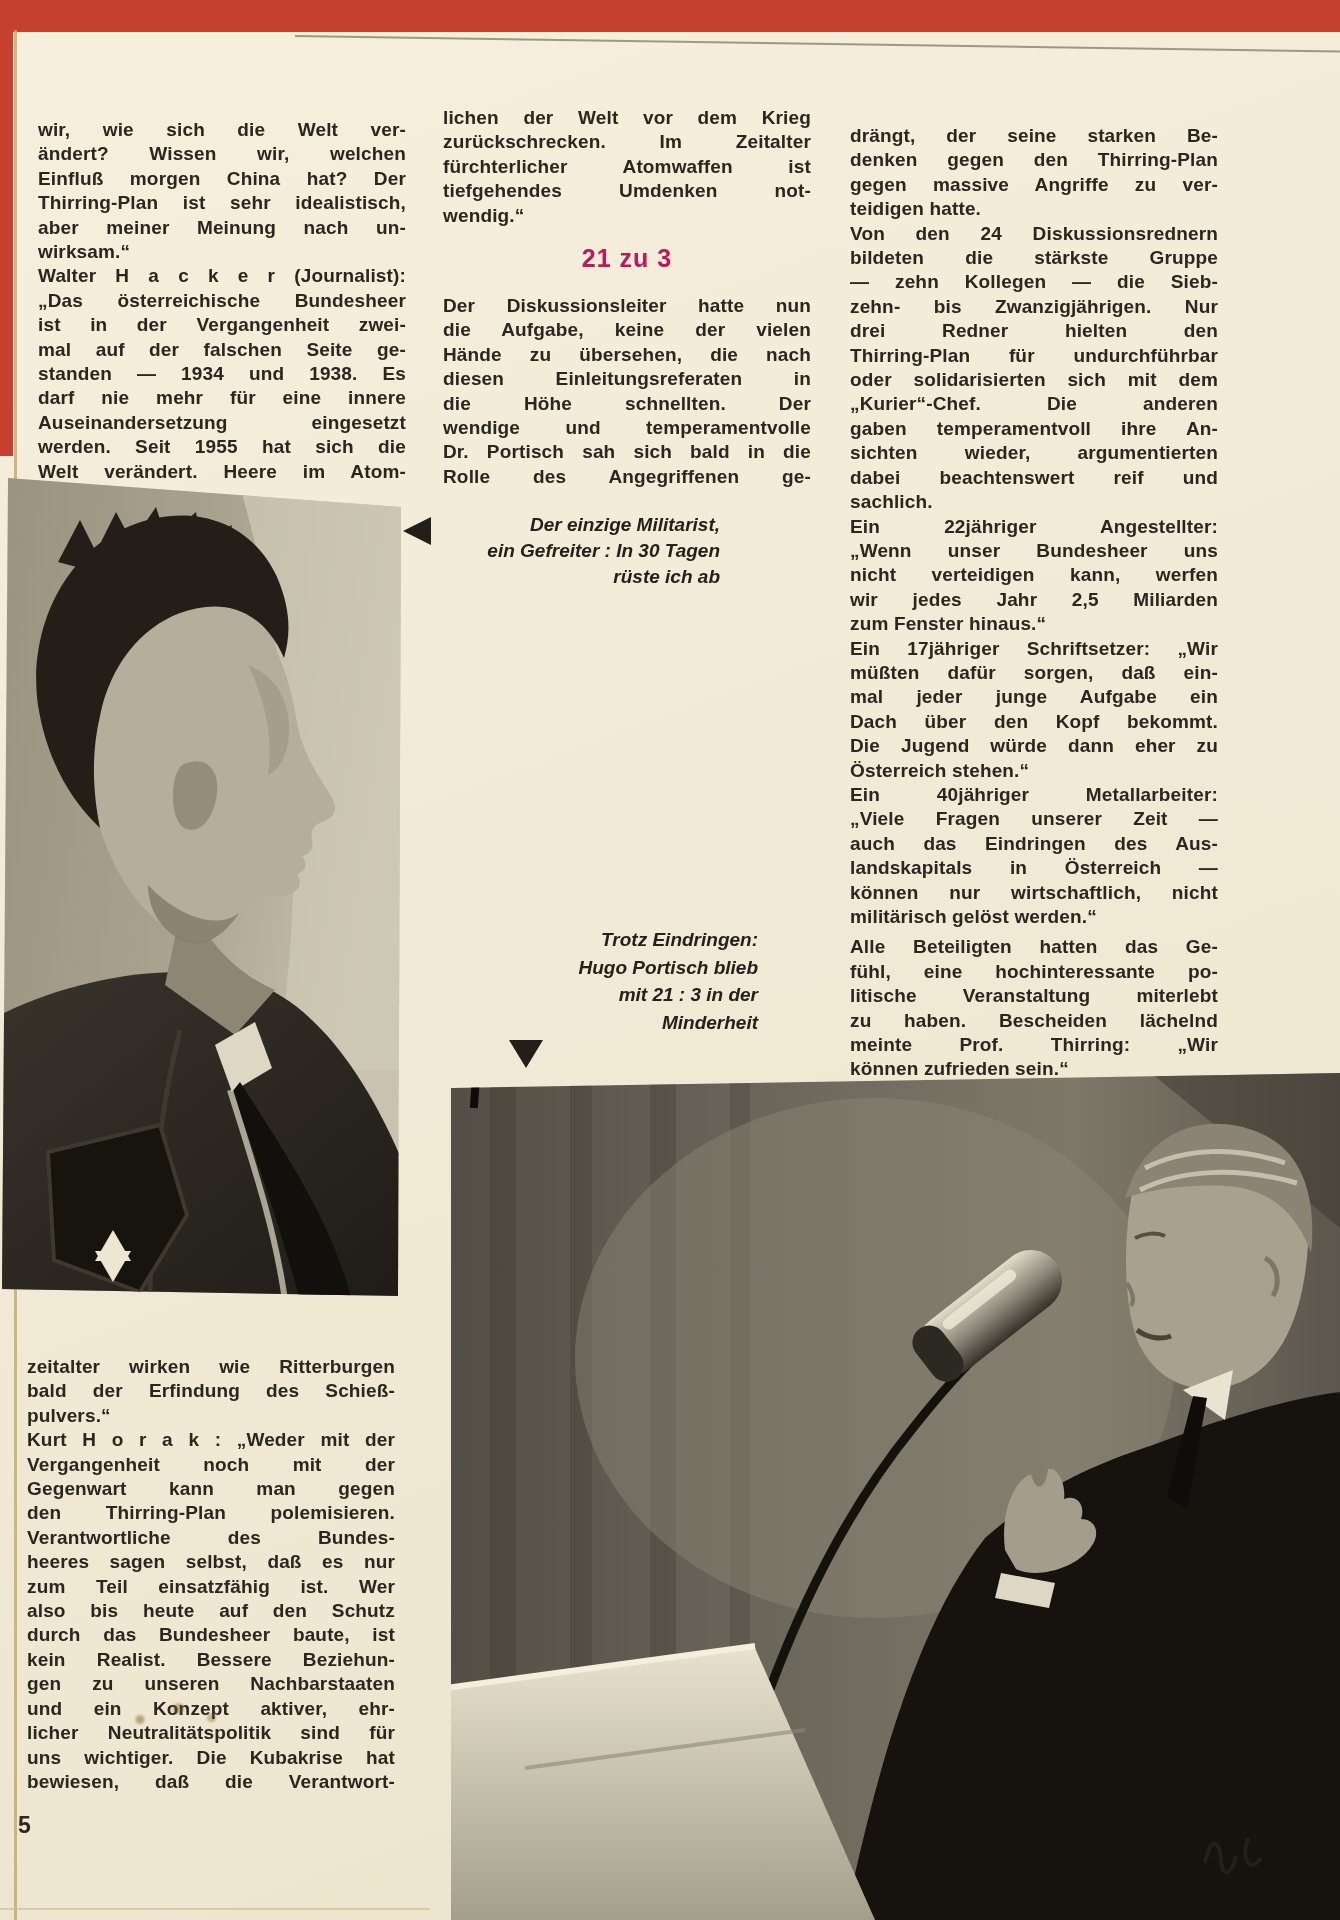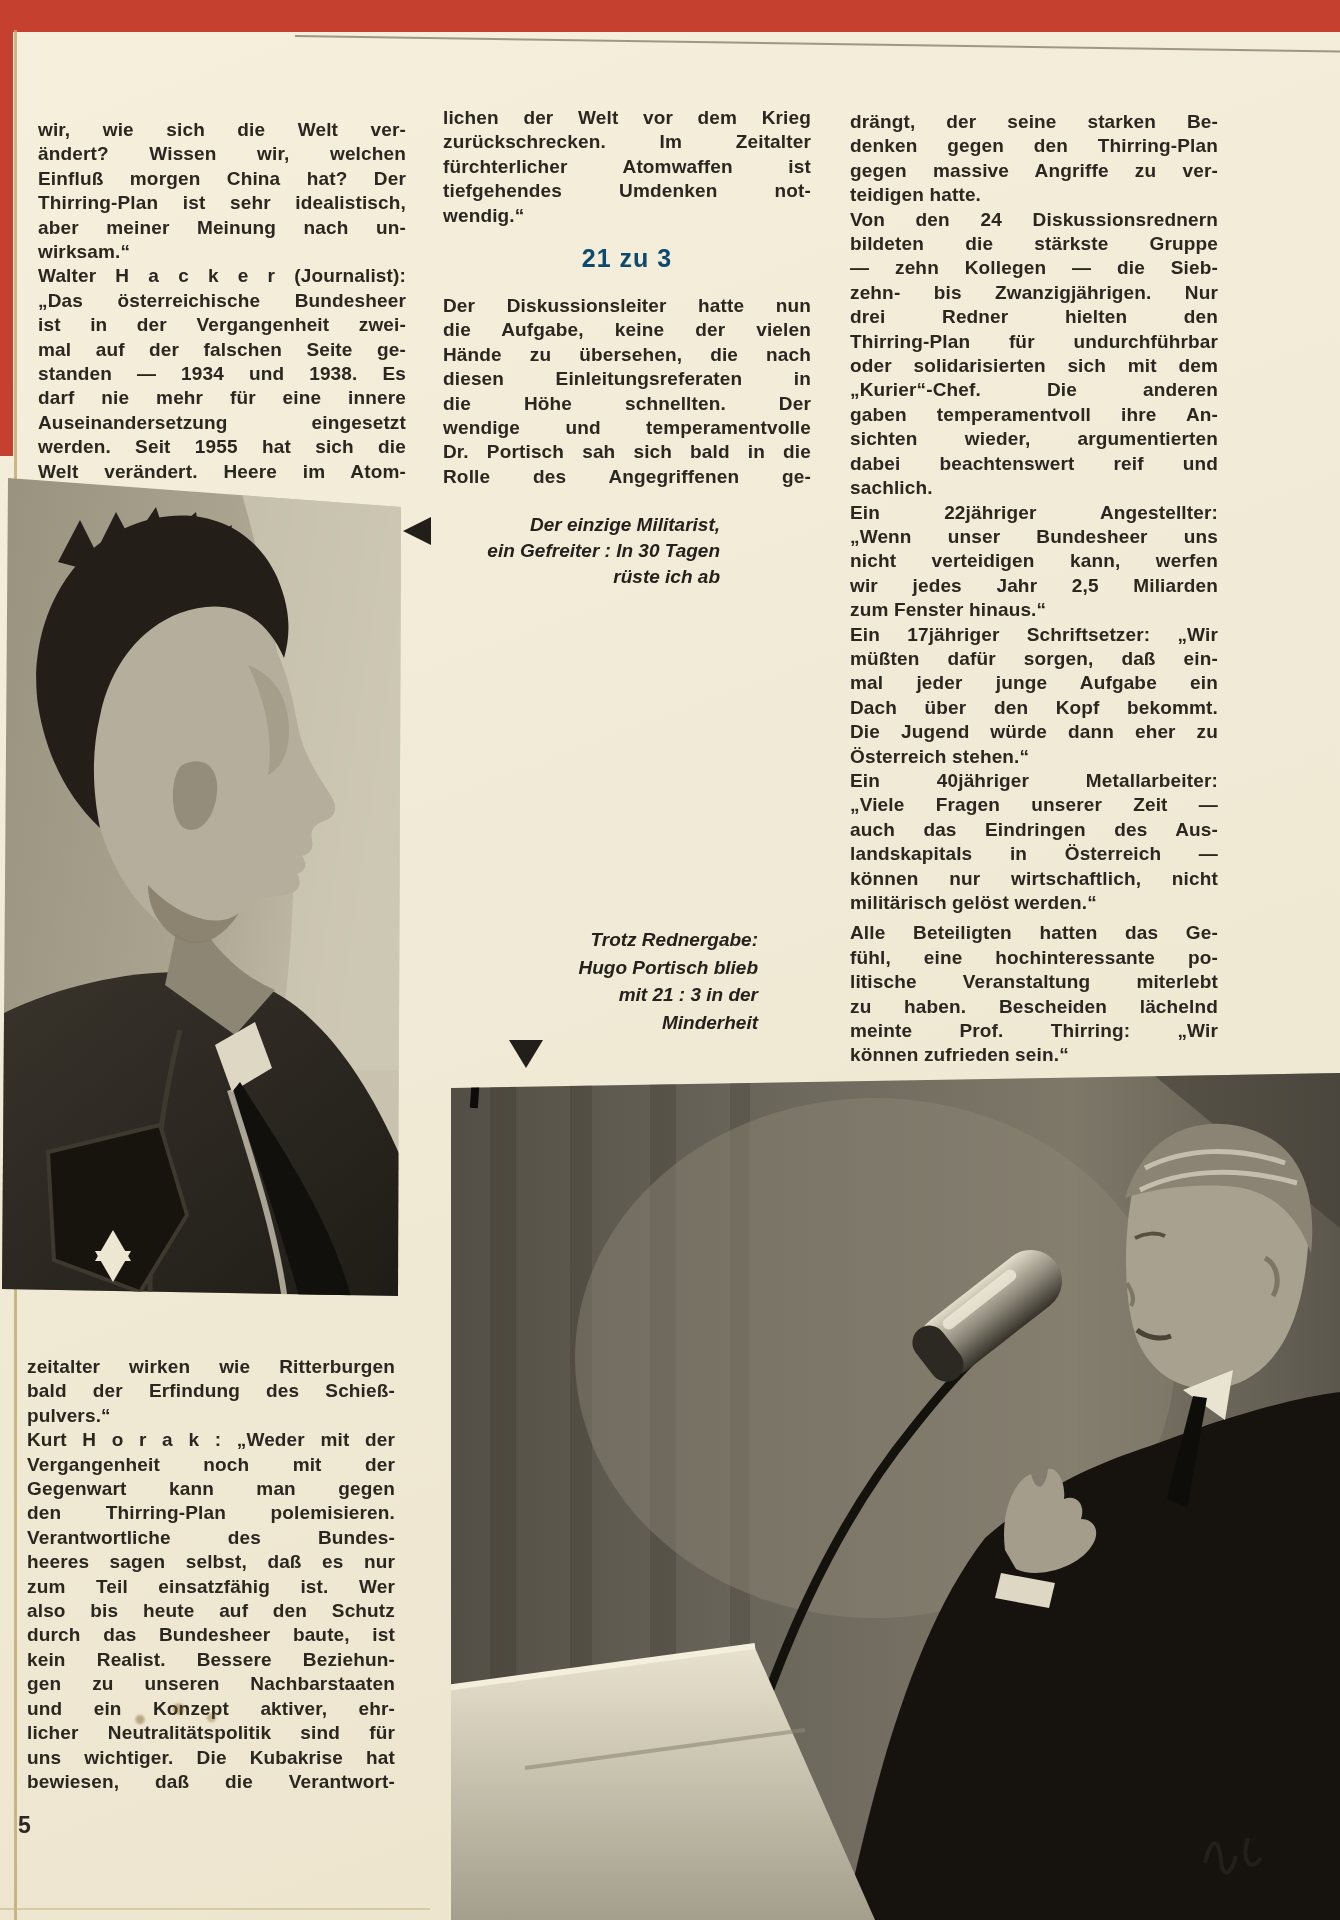--- a/index.html
+++ b/index.html
@@ -14,23 +14,23 @@
   .top-line{left:295px;top:35px;width:1048px;height:2px;background:#857a62;transform:rotate(.85deg);transform-origin:left top;opacity:.75;}
   .bottom-line{left:0px;top:1908px;width:430px;height:2px;background:#cbb88c;opacity:.6;}
   
   .tcol{position:absolute;color:#2a2620;font-weight:bold;font-size:19px;line-height:24.4px;letter-spacing:.15px;}
   .tline{text-align:justify;text-align-last:justify;}
   .tline.last-left{text-align-last:left;}
   .tline.psp{margin-top:6px;}
   .c1t{left:38px;top:118px;width:368px;}
   .c2t{left:443px;top:106px;width:368px;}
   .c2p{left:443px;top:294px;width:368px;}
-  .c3 {left:850px;top:110px;width:368px;}
+  .c3 {left:850px;top:124px;width:368px;}
   .c1b{left:27px;top:1355px;width:368px;}
-  .heading{left:443px;top:244px;width:368px;text-align:center;font-weight:bold;font-size:25px;letter-spacing:1px;color:#0c4a6e;}
+  .heading{left:443px;top:244px;width:368px;text-align:center;font-weight:bold;font-size:25px;letter-spacing:1px;color:#be185d;}
   
   .caption{position:absolute;font-style:italic;font-weight:bold;font-size:19px;line-height:26px;color:#24211c;}
   .caption .tline{text-align:right;text-align-last:auto;}
   .cap1{left:440px;top:512px;width:280px;}
   .cap2{left:508px;top:926px;width:250px;line-height:27.5px;}
   .arrow-left{left:403px;top:517px;width:0;height:0;border-top:14px solid transparent;border-bottom:14px solid transparent;border-right:28px solid #221f1a;}
   .arrow-down{left:509px;top:1040px;width:0;height:0;border-left:17px solid transparent;border-right:17px solid transparent;border-top:28px solid #221f1a;}
   
   .photo{position:absolute;overflow:hidden;}
   .photo svg{display:block;}
@@ -151,21 +151,21 @@
     <div class="tline">bewiesen, daß die Verantwort-</div>
   </div>
 
 <div class="abs arrow-left"></div>
 <div class="caption cap1">
     <div class="tline last-left">Der einzige Militarist,</div>
     <div class="tline last-left">ein Gefreiter : In 30 Tagen</div>
     <div class="tline last-left">rüste ich ab</div>
   </div>
 <div class="caption cap2">
-    <div class="tline last-left">Trotz Rednergabe:</div>
+    <div class="tline last-left">Trotz Eindringen:</div>
     <div class="tline last-left">Hugo Portisch blieb</div>
     <div class="tline last-left">mit 21 : 3 in der</div>
     <div class="tline last-left">Minderheit</div>
   </div>
 <div class="abs arrow-down"></div>
 
 <div class="photo photo-left">
   <svg width="406" height="830" viewBox="0 0 406 830" preserveAspectRatio="none">
     <defs>
       <linearGradient id="lp-bg" x1="0" y1="0" x2="1" y2="0.3">

